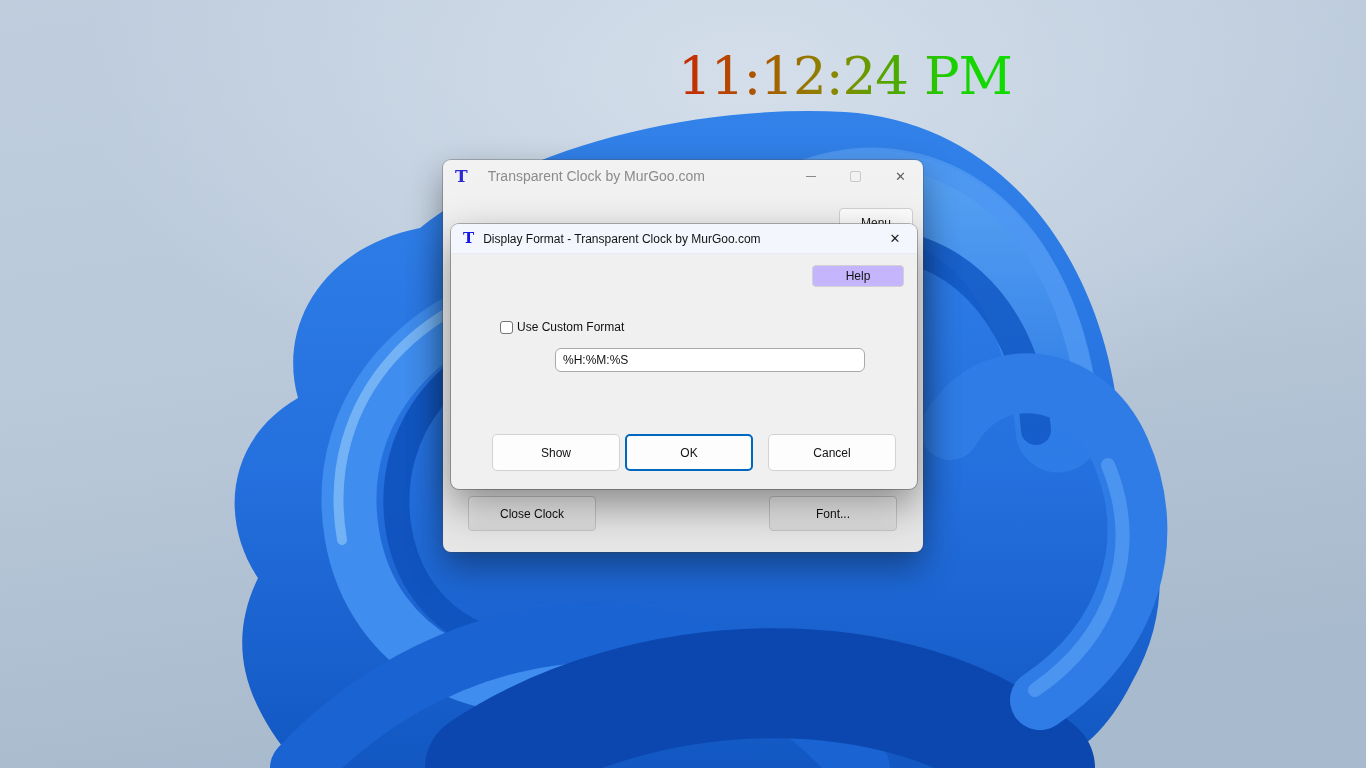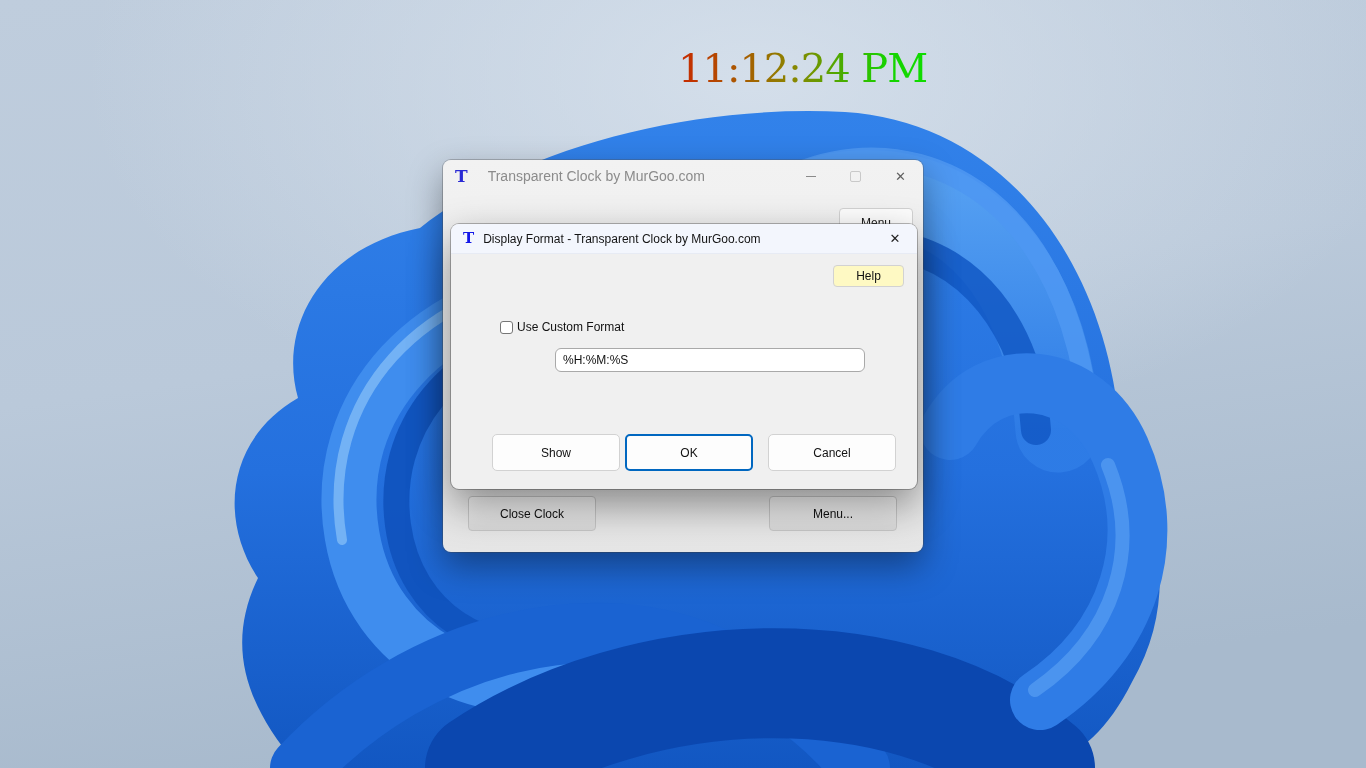--- a/index.html
+++ b/index.html
@@ -9,21 +9,21 @@
     background:#b9c8d9;
   }
   
   .wallpaper{position:absolute;inset:0;}
   .wallpaper svg{display:block;width:1366px;height:768px;}
 
   
   .clock-overlay{
     position:absolute;left:678px;top:44px;
     font-family:"DejaVu Serif","Liberation Serif",serif;
-    font-size:40px;line-height:1.2;letter-spacing:-1px;white-space:nowrap;
+    font-size:53px;line-height:1.2;letter-spacing:-1px;white-space:nowrap;
     background:linear-gradient(90deg,#c82800 0%,#a85c00 26%,#8a8600 46%,#4aac00 66%,#16d300 84%,#0fdc00 100%);
     -webkit-background-clip:text;background-clip:text;color:transparent;
   }
 
   
   .main-window{
     position:absolute;left:443px;top:160px;width:480px;height:392px;
     background:linear-gradient(180deg,#f2f2f2 0%,#ececec 60%,#e6e6e6 100%);
     border-radius:8px;
     box-shadow:0 14px 34px rgba(0,0,0,.38),0 0 0 1px rgba(90,90,90,.35);
@@ -64,22 +64,22 @@
     height:29px;background:#f3f6fd;border-radius:8px 8px 0 0;
     display:flex;align-items:center;border-bottom:1px solid #e7ebf4;
   }
   .dlg-icon{margin-left:12px;font-size:15px;color:#1418e8;}
   .dlg-title{margin-left:9px;font-size:12px;color:#141414;}
   .dlg-close{
     margin-left:auto;width:44px;height:100%;display:flex;align-items:center;justify-content:center;
     font-size:13px;color:#222;line-height:1;
   }
   .help-btn{
-    position:absolute;top:41px;right:13px;width:71px;height:22px;box-sizing:border-box;
-    background:#fef9c3;border:1px solid #d2d2d2;border-radius:4px;
+    position:absolute;top:41px;right:13px;width:92px;height:22px;box-sizing:border-box;
+    background:#c4b5fd;border:1px solid #d2d2d2;border-radius:4px;
     font-size:12px;color:#111;display:flex;align-items:center;justify-content:center;
   }
   .chk-row{position:absolute;left:49px;top:96px;display:flex;align-items:center;}
   .chk-box{width:13px;height:13px;box-sizing:border-box;border:1px solid #767676;border-radius:3px;background:#fff;}
   .chk-label{margin-left:4px;font-size:12px;color:#111;}
   .format-input{
     position:absolute;left:104px;top:124px;width:310px;height:24px;box-sizing:border-box;
     border:1px solid #a9a9a9;border-radius:6px;padding:0 7px;
     font-size:12px;color:#111;background:#fff;outline:none;
     font-family:"Liberation Sans",sans-serif;
@@ -164,21 +164,21 @@
       <span class="cap-btn">
         <span class="glyph-close">✕</span>
       </span>
     </span>
   </div>
 
   <div class="menu-btn">Menu</div>
 
   <div class="mw-footer">
     <div class="footer-btn">Close Clock</div>
-    <div class="footer-btn">Menu...</div>
+    <div class="footer-btn">Font...</div>
   </div>
 </div>
 
 <div class="dialog">
   <div class="dlg-titlebar">
     <span class="app-icon dlg-icon">T</span>
     <span class="dlg-title">Display Format - Transparent Clock by MurGoo.com</span>
     <span class="dlg-close">
       <span>✕</span>
     </span>

